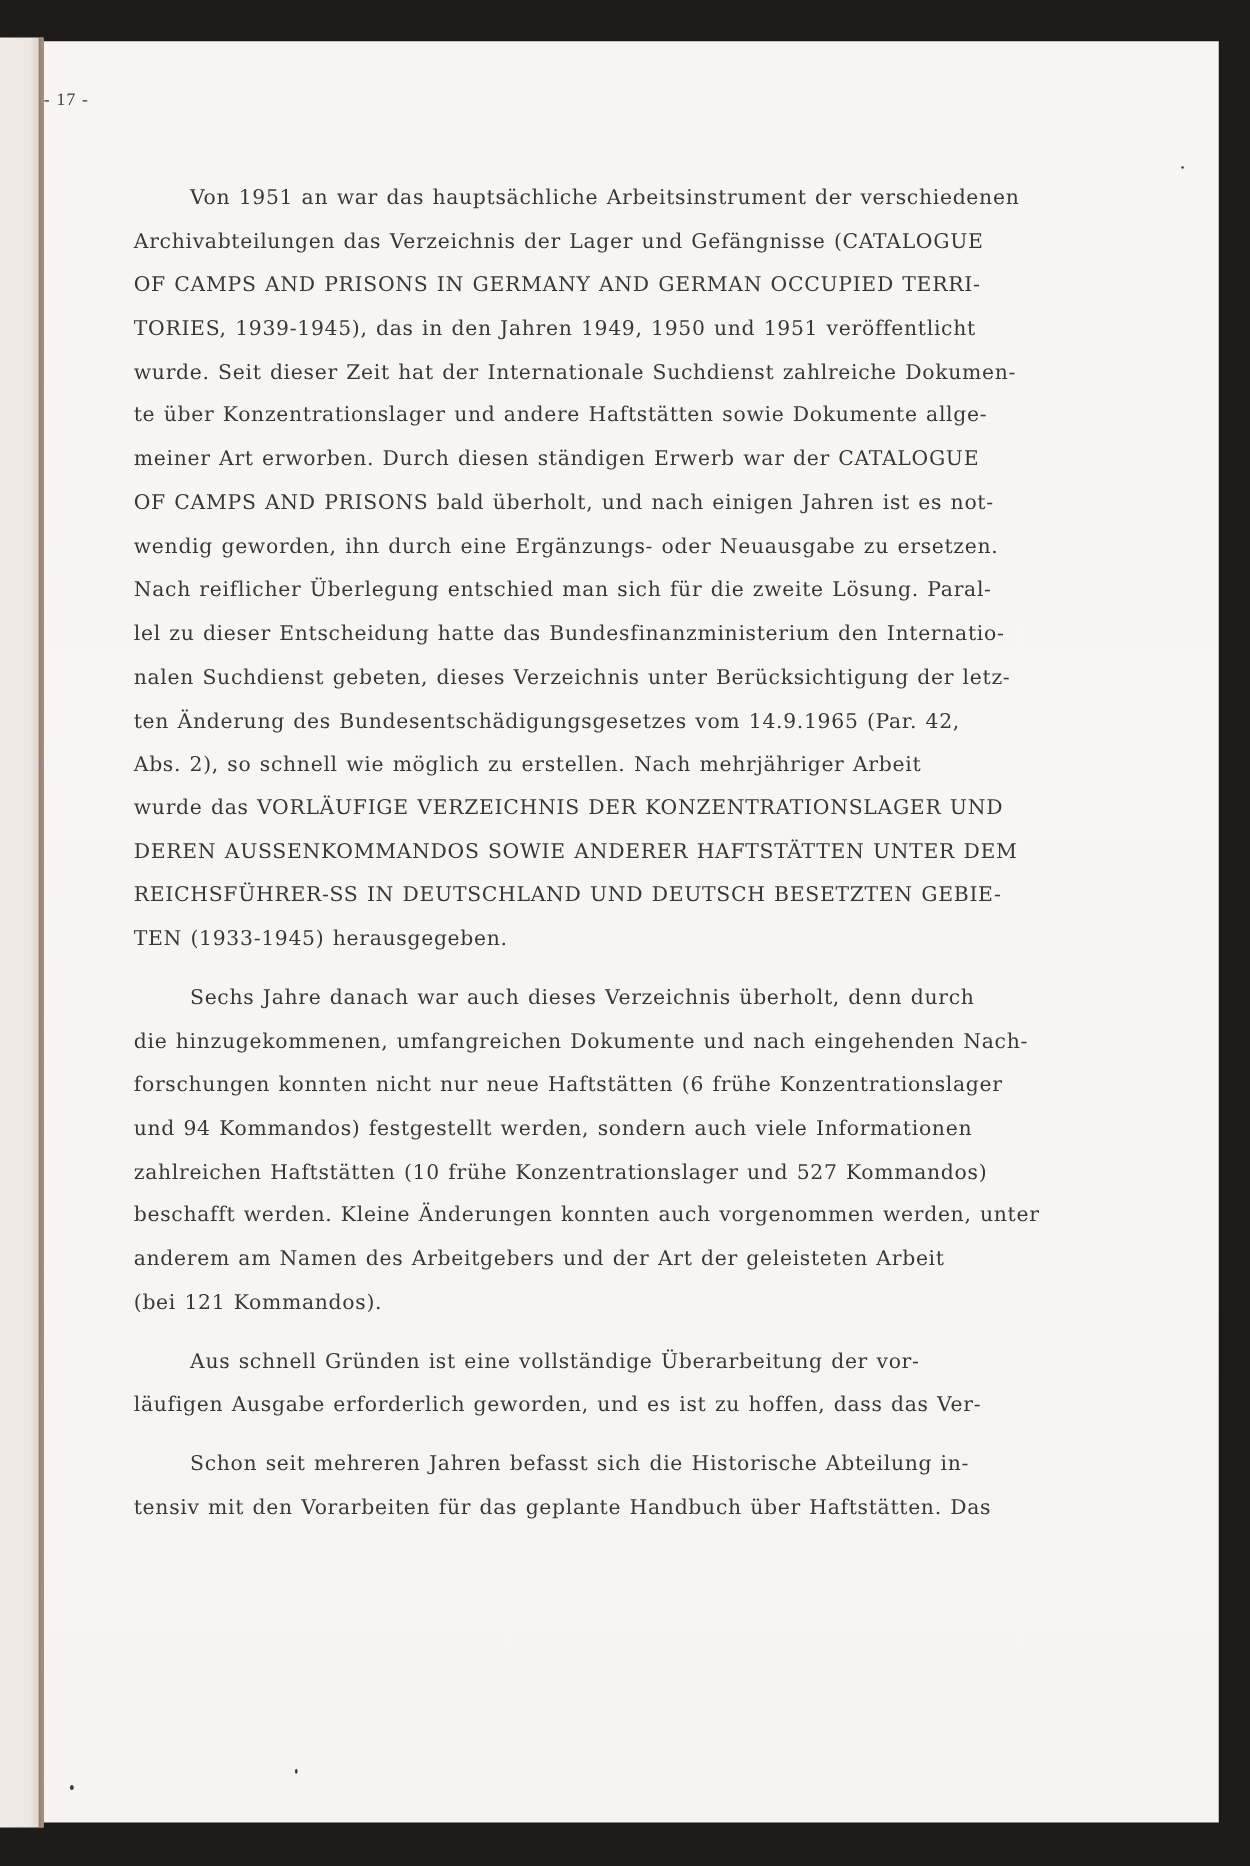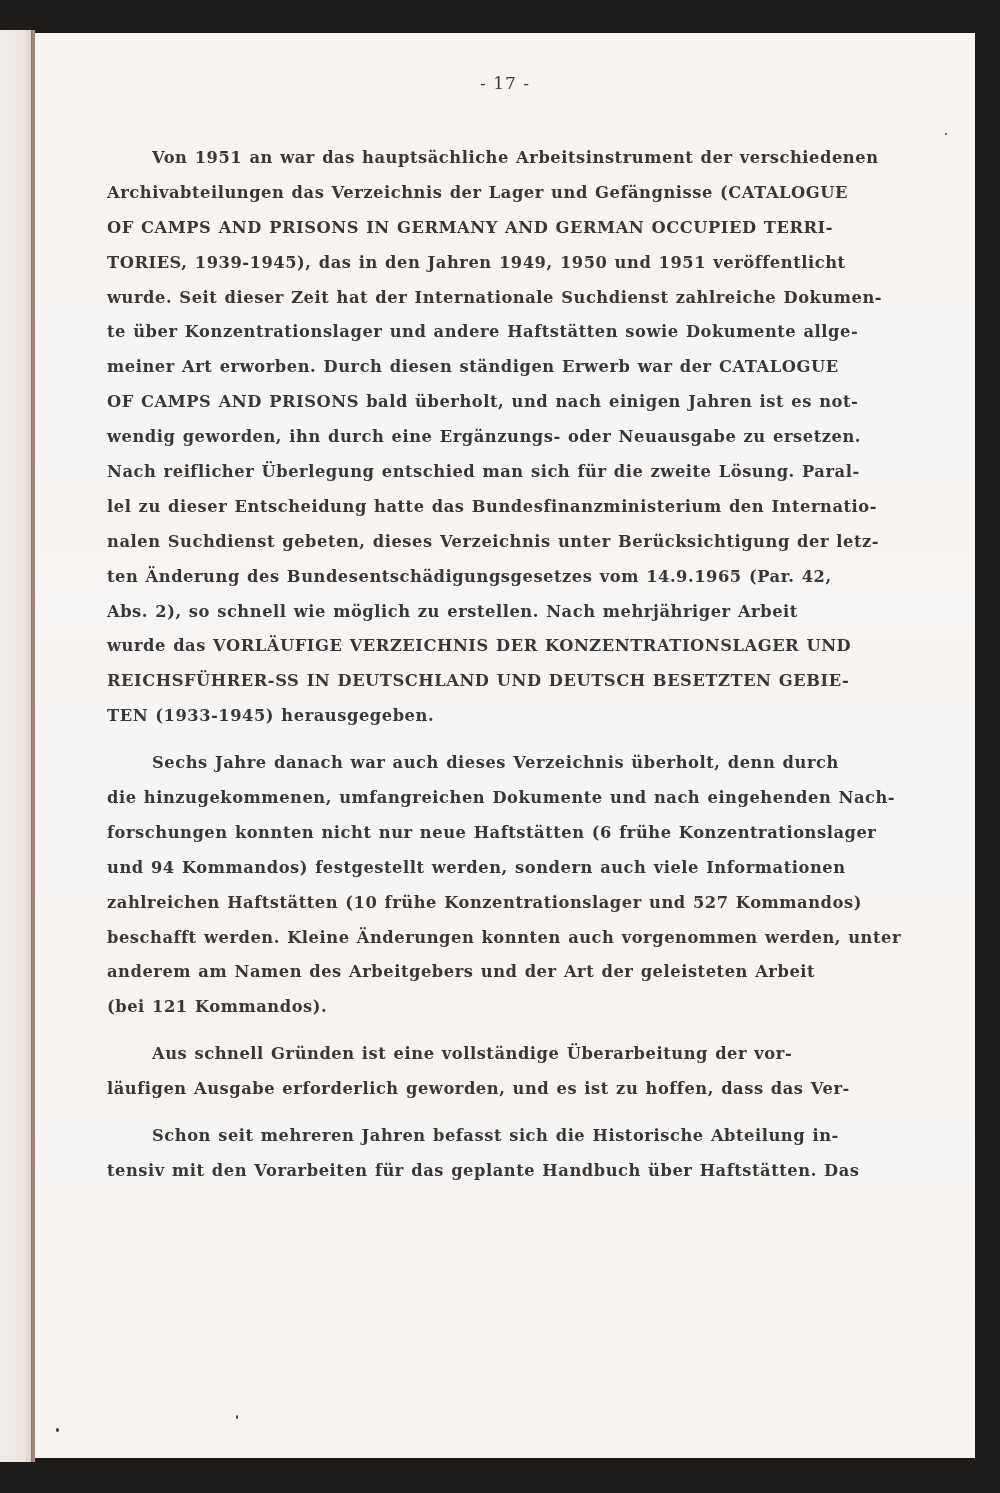--- a/index.html
+++ b/index.html
@@ -37,40 +37,40 @@
       width: 940px;
       height: 1425px;
       background: linear-gradient(to bottom, #f7f4f2 0%, #f8f6f4 40%, #f6f3f1 100%);
       box-shadow: 0 0 2px rgba(0,0,0,0.4);
     }
     .page-number {
       position: absolute;
       left: 0;
       width: 100%;
       top: 40px;
-      text-align: center;
-      font-size: 17px;
+      text-align: left;
+      font-size: 14px;
       color: #3c3a39;
       letter-spacing: 1px;
+      font-family: Liberation Serif, serif;
     }
     .text {
       position: absolute;
       left: 72px;
       top: 108px;
       width: 870px;
       color: #3a3837;
       font-size: 16.3px;
       letter-spacing: 0.55px;
       word-spacing: 1px;
     }
     .line {
       height: 34.9px;
       line-height: 34.9px;
       white-space: nowrap;
-      font-weight: bold;
     }
     .indent {
       padding-left: 45px;
     }
     .para-gap {
       height: 12px;
     }
     .speck {
       position: absolute;
       background: #3a3837;
@@ -97,20 +97,21 @@
       <div class="line">te über Konzentrationslager und andere Haftstätten sowie Dokumente allge-</div>
       <div class="line">meiner Art erworben. Durch diesen ständigen Erwerb war der CATALOGUE</div>
       <div class="line">OF CAMPS AND PRISONS bald überholt, und nach einigen Jahren ist es not-</div>
       <div class="line">wendig geworden, ihn durch eine Ergänzungs- oder Neuausgabe zu ersetzen.</div>
       <div class="line">Nach reiflicher Überlegung entschied man sich für die zweite Lösung. Paral-</div>
       <div class="line">lel zu dieser Entscheidung hatte das Bundesfinanzministerium den Internatio-</div>
       <div class="line">nalen Suchdienst gebeten, dieses Verzeichnis unter Berücksichtigung der letz-</div>
       <div class="line">ten Änderung des Bundesentschädigungsgesetzes vom 14.9.1965 (Par. 42,</div>
       <div class="line">Abs. 2), so schnell wie möglich zu erstellen. Nach mehrjähriger Arbeit</div>
       <div class="line">wurde das VORLÄUFIGE VERZEICHNIS DER KONZENTRATIONSLAGER UND</div>
+      <div class="line">DEREN AUSSENKOMMANDOS SOWIE ANDERER HAFTSTÄTTEN UNTER DEM</div>
       <div class="line">REICHSFÜHRER-SS IN DEUTSCHLAND UND DEUTSCH BESETZTEN GEBIE-</div>
       <div class="line">TEN (1933-1945) herausgegeben.</div>
     </div>
     <div class="para-gap"></div>
 
     <div>
       <div class="line indent">Sechs Jahre danach war auch dieses Verzeichnis überholt, denn durch</div>
       <div class="line">die hinzugekommenen, umfangreichen Dokumente und nach eingehenden Nach-</div>
       <div class="line">forschungen konnten nicht nur neue Haftstätten (6 frühe Konzentrationslager</div>
       <div class="line">und 94 Kommandos) festgestellt werden, sondern auch viele Informationen</div>

